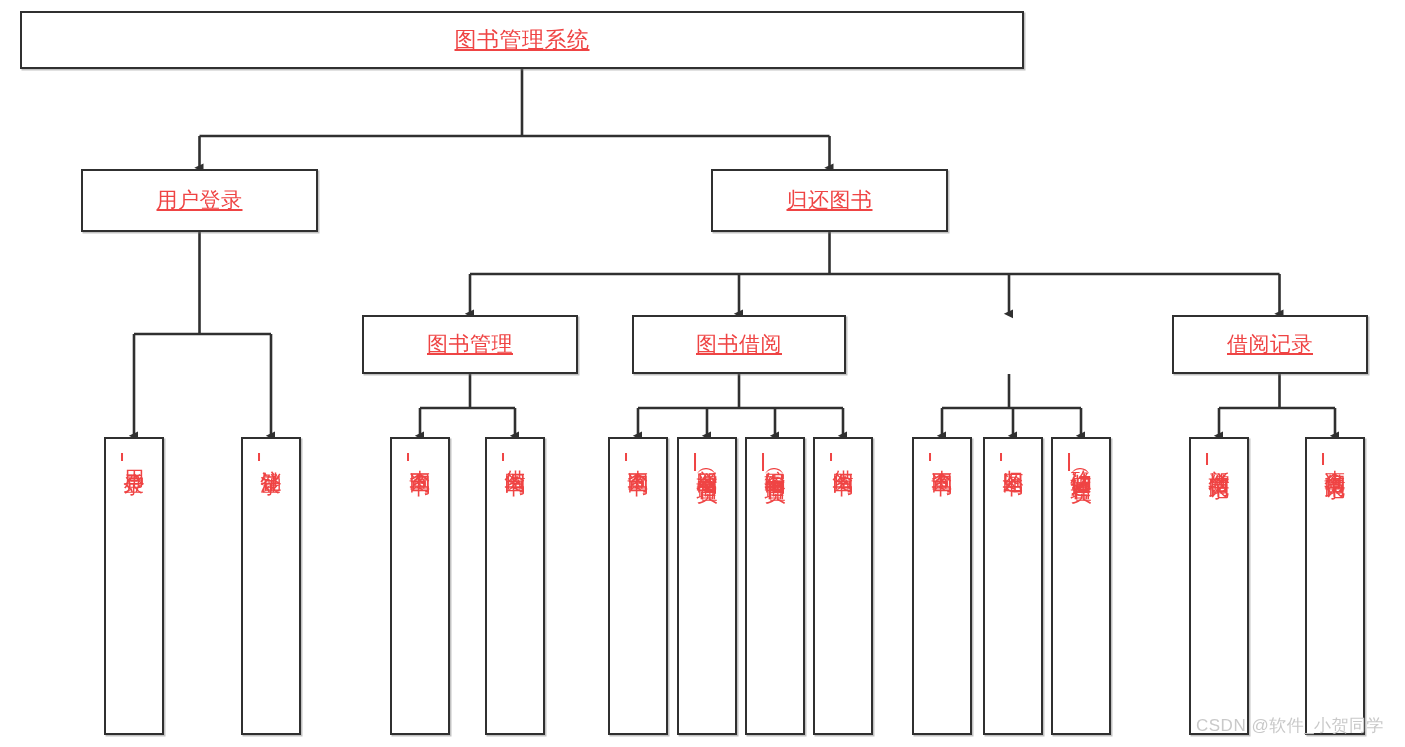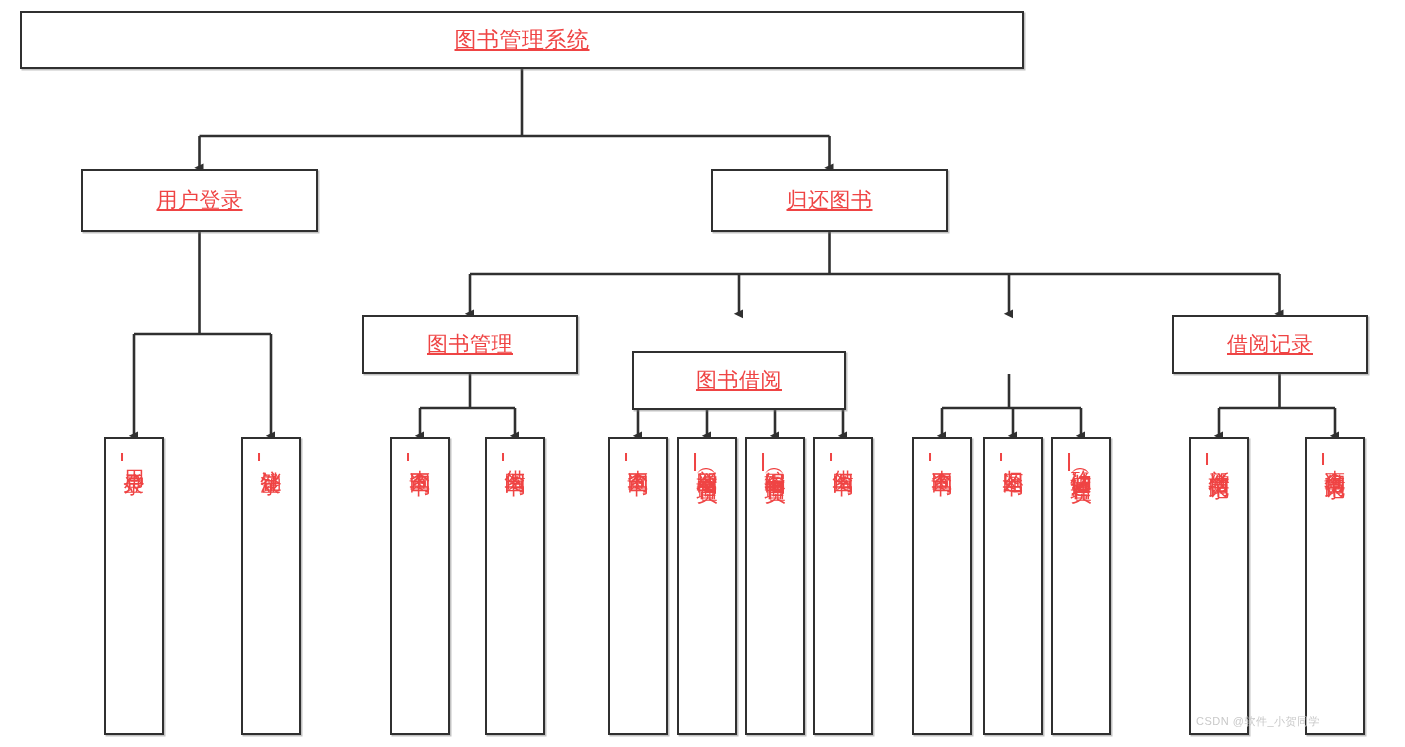--- a/index.html
+++ b/index.html
@@ -52,21 +52,21 @@
     font-size: 21px;
     line-height: 1.05;
     letter-spacing: 2px;
     white-space: nowrap;
     text-align: left;
   }
   .node.root .lbl { font-size: 22px; }
   .watermark {
     position: absolute;
     color: #c9c9c9;
-    font-size: 11px;
+    font-size: 17px;
     letter-spacing: 0.5px;
     white-space: nowrap;
     user-select: none;
   }
 </style>
 </head>
 <body>
 
 <div id="canvas">
 
@@ -120,21 +120,21 @@
   <div class="node" style="left: 81px; top: 169px; width: 237px; height: 63px;">
     <span class="lbl">用户登录</span>
   </div>
   <div class="node" style="left: 711px; top: 169px; width: 237px; height: 63px;">
     <span class="lbl">归还图书</span>
   </div>
 
   <div class="node" style="left: 362px; top: 315px; width: 216px; height: 59px;">
     <span class="lbl">图书管理</span>
   </div>
-  <div class="node" style="left: 632px; top: 315px; width: 214px; height: 59px; margin-top: 36px;">
+  <div class="node" style="left: 632px; top: 315px; width: 214px; height: 59px;">
     <span class="lbl">图书借阅</span>
   </div>
   <div class="node" style="left: 1172px; top: 315px; width: 196px; height: 59px;">
     <span class="lbl">借阅记录</span>
   </div>
 
   <div class="node vert" style="left: 104px; top: 437px; width: 60px; height: 298px;">
     <span class="lbl">用户登录</span>
   </div>
   <div class="node vert" style="left: 241px; top: 437px; width: 60px; height: 298px;">

